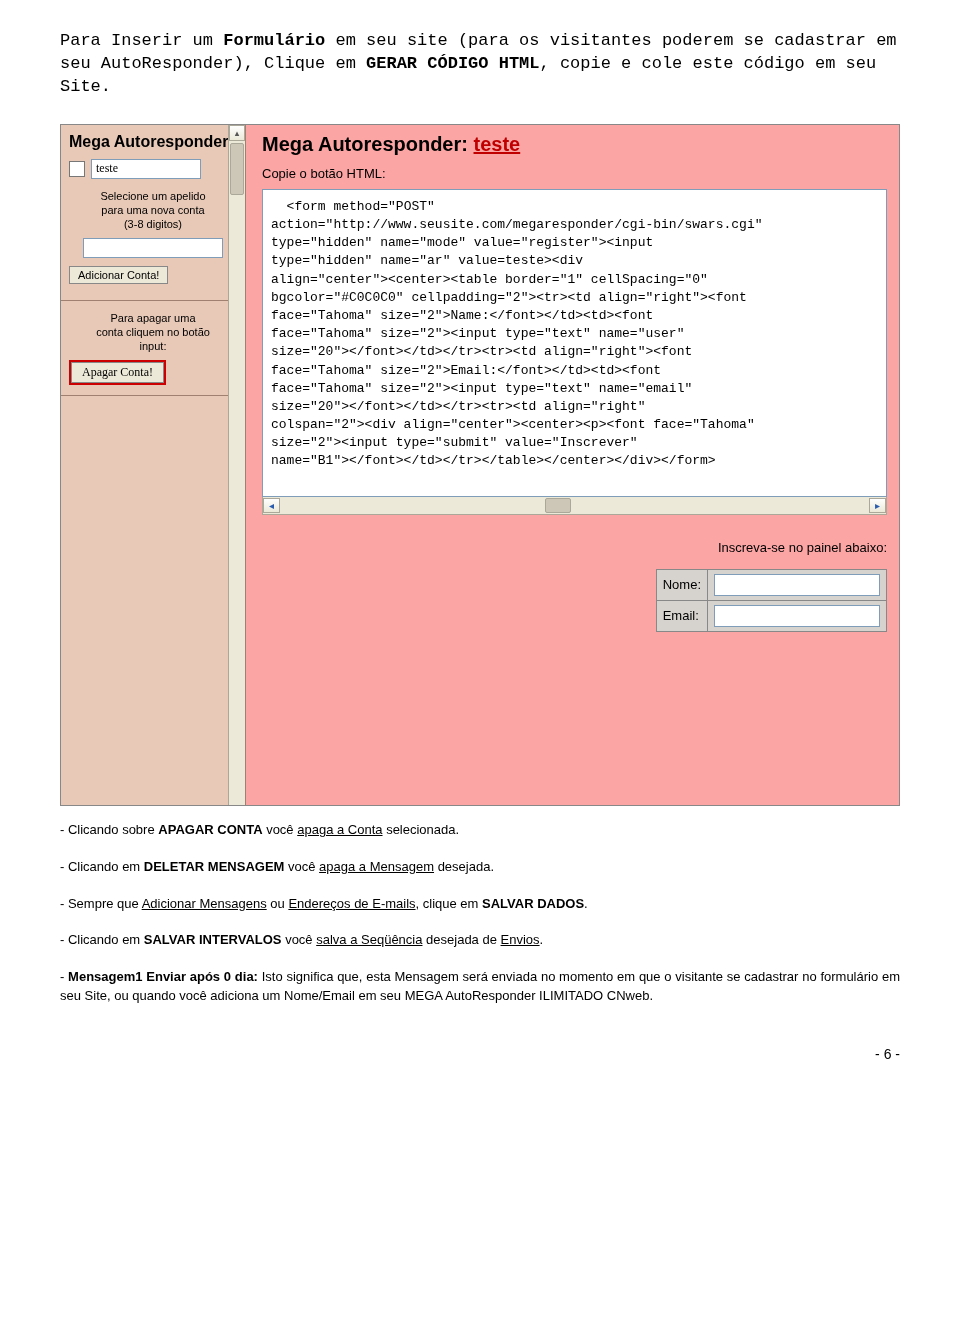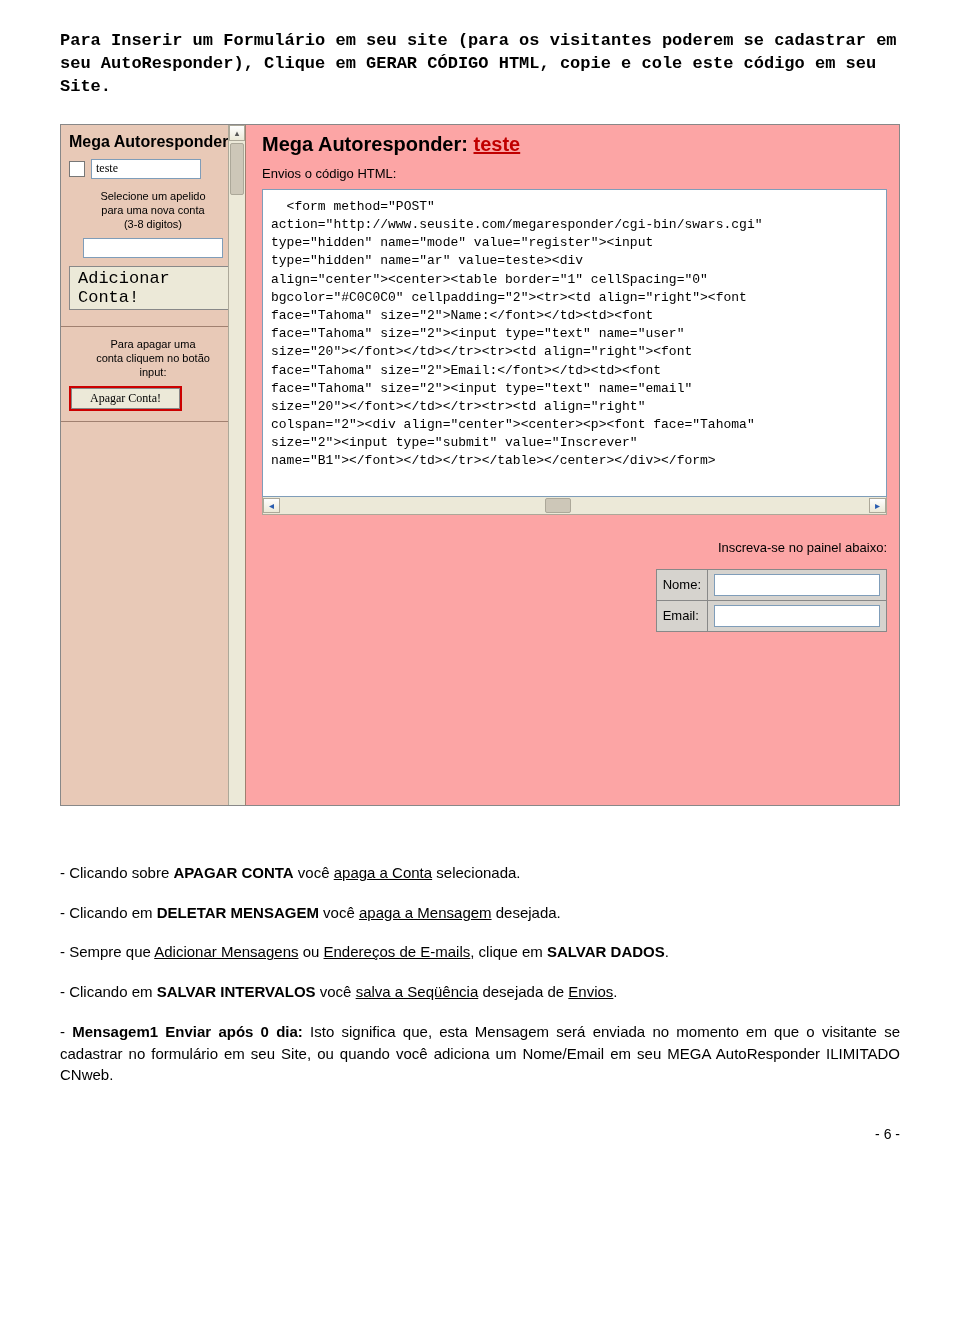--- a/index.html
+++ b/index.html
@@ -1,49 +1,49 @@
 <!DOCTYPE html>
 <html><head>
 <meta charset="utf-8">
 <style>
   html,body{margin:0;padding:0;background:#fff;font-family:Verdana,Arial,sans-serif;color:#000;width:960px;}
   .page{padding:30px 60px 20px 60px;}
   .intro{font-family:"Courier New",monospace;font-size:17px;line-height:1.35;font-weight:bold;margin-bottom:25px;}
-  .intro .reg{font-weight:bold;}
+  .intro .reg{font-weight:normal;}
   .shot{border:1px solid #888;background:#e8c9b7;padding:0;height:680px;position:relative;overflow:hidden;}
   .shot-inner{display:flex;height:100%;}
   .sidebar{width:185px;background:#e8c9b7;border-right:1px solid #a08070;padding:6px 8px 0 8px;box-sizing:border-box;font-family:Verdana,Arial,sans-serif;font-size:12px;color:#000;position:relative;}
   .sb-scroll{position:absolute;right:0;top:0;bottom:0;width:16px;background:#ece9d8;border-left:1px solid #aca899;}
   .sb-scroll .up{position:absolute;top:0;left:0;right:0;height:16px;background:linear-gradient(#fefefe,#ece9d8);border:1px solid #aca899;box-sizing:border-box;display:flex;align-items:center;justify-content:center;font-size:9px;color:#555;}
   .sb-scroll .thumb{position:absolute;top:18px;left:1px;right:1px;height:50px;background:#cdc7b8;border:1px solid #aca899;border-radius:2px;}
   .sb-head{font-weight:bold;font-size:16px;margin:2px 0 8px 0;}
   .sb-row{display:flex;align-items:center;gap:6px;margin-bottom:10px;}
   .cb{width:14px;height:14px;border:1px solid #777;background:#fff;display:inline-block;}
   .txtfield{border:1px solid #7f9db9;background:#fff;height:20px;box-sizing:border-box;padding:2px 4px;font-family:Verdana;font-size:12px;}
   .sb-text{text-align:center;font-size:11px;margin:4px 0 6px 0;line-height:1.3;}
-  .sb-btn{display:inline-block;border:1px solid #888;background:#ece9d8;padding:2px 8px;font-size:17px;font-family:Liberation Mono, monospace;cursor:pointer;margin-bottom:10px;}
+  .sb-btn{display:inline-block;border:1px solid #888;background:#ece9d8;padding:2px 8px;font-size:11px;font-family:Liberation Sans, sans-serif;cursor:pointer;margin-bottom:10px;}
   .sb-sep{height:1px;background:#a08070;margin:6px 0 10px -8px;width:calc(100% + 16px);}
   .sb-delbtn-wrap{padding:2px;background:#cc0000;display:inline-block;}
-  .sb-delbtn{display:inline-block;border:1px solid #888;background:#ece9d8;padding:2px 18px;font-size:12px;font-family:Verdana;}
+  .sb-delbtn{display:inline-block;border:1px solid #888;background:#ece9d8;padding:2px 10px;font-size:12px;font-family:Verdana;}
   .main{flex:1;background:#fca5a5;padding:8px 12px 0 16px;box-sizing:border-box;position:relative;}
   .main h2{margin:0 0 10px 0;font-family:Tahoma,Arial,sans-serif;font-weight:bold;font-size:20px;}
   .main h2 .red{color:#c00000;text-decoration:underline;}
   .sub{font-size:13px;margin-bottom:8px;}
   .codebox{border:1px solid #7f9db9;background:#fff;height:290px;padding:8px;font-family:"Courier New",monospace;font-size:13px;line-height:1.4;overflow:hidden;white-space:pre-wrap;word-break:break-all;}
   .hscroll{height:17px;background:#ece9d8;border:1px solid #aca899;border-top:none;display:flex;align-items:center;justify-content:space-between;}
   .hscroll .arr{width:17px;height:15px;background:linear-gradient(#fefefe,#ece9d8);border:1px solid #aca899;box-sizing:border-box;display:flex;align-items:center;justify-content:center;font-size:10px;color:#2a5db0;}
   .hscroll .track{flex:1;position:relative;height:100%;}
   .hscroll .thumb{position:absolute;left:45%;width:24px;top:1px;bottom:1px;background:#cdc7b8;border:1px solid #aca899;border-radius:2px;}
   .form-area{position:absolute;right:12px;top:415px;width:280px;text-align:right;font-size:13px;}
   .form-tbl{margin-top:14px;border:1px solid #888;background:#d6d3ce;border-collapse:collapse;margin-left:33px;}
   .form-tbl td{border:1px solid #888;padding:4px 6px;font-size:13px;text-align:left;}
   .form-tbl input[type="text"]{border:1px solid #7f9db9;background:#fff;width:160px;height:18px;font-family:Verdana;font-size:12px;}
   .form-submit{margin-top:20px;text-align:right;padding-right:10px;}
   .form-submit .btn{display:inline-block;border:1px solid #888;background:#ece9d8;padding:2px 14px;font-size:12px;}
-  .below{margin-top:56px;font-size:15px;line-height:1.45;font-family:Arial,Helvetica,sans-serif;}
+  .below{margin-top:15px;font-size:13px;line-height:1.45;font-family:Arial,Helvetica,sans-serif;}
   .below p{margin:0 0 18px 0;}
   .below .j{text-align:justify;}
   .page-num{text-align:right;font-size:14px;margin-top:40px;font-family:Arial;}
 </style>
 </head>
 <body>
 
 <div class="page">
 
   <div class="intro">
@@ -78,21 +78,21 @@
         <span class="sb-delbtn-wrap">
           <span class="sb-delbtn">Apagar Conta!</span>
         </span>
         <div class="sb-sep" style="margin-top:10px"></div>
       </div>
 
       <div class="main">
         <h2>
           <span>Mega Autoresponder: </span><span class="red">teste</span>
         </h2>
-        <div class="sub">Envios o código HTML:</div>
+        <div class="sub">Copie o botão HTML:</div>
         <div class="codebox">  &lt;form method="POST"
 action="http://www.seusite.com/megaresponder/cgi-bin/swars.cgi"
 type="hidden" name="mode" value="register"&gt;&lt;input
 type="hidden" name="ar" value=teste&gt;&lt;div
 align="center"&gt;&lt;center&gt;&lt;table border="1" cellSpacing="0"
 bgcolor="#C0C0C0" cellpadding="2"&gt;&lt;tr&gt;&lt;td align="right"&gt;&lt;font
 face="Tahoma" size="2"&gt;Name:&lt;/font&gt;&lt;/td&gt;&lt;td&gt;&lt;font
 face="Tahoma" size="2"&gt;&lt;input type="text" name="user"
 size="20"&gt;&lt;/font&gt;&lt;/td&gt;&lt;/tr&gt;&lt;tr&gt;&lt;td align="right"&gt;&lt;font
 face="Tahoma" size="2"&gt;Email:&lt;/font&gt;&lt;/td&gt;&lt;td&gt;&lt;font

